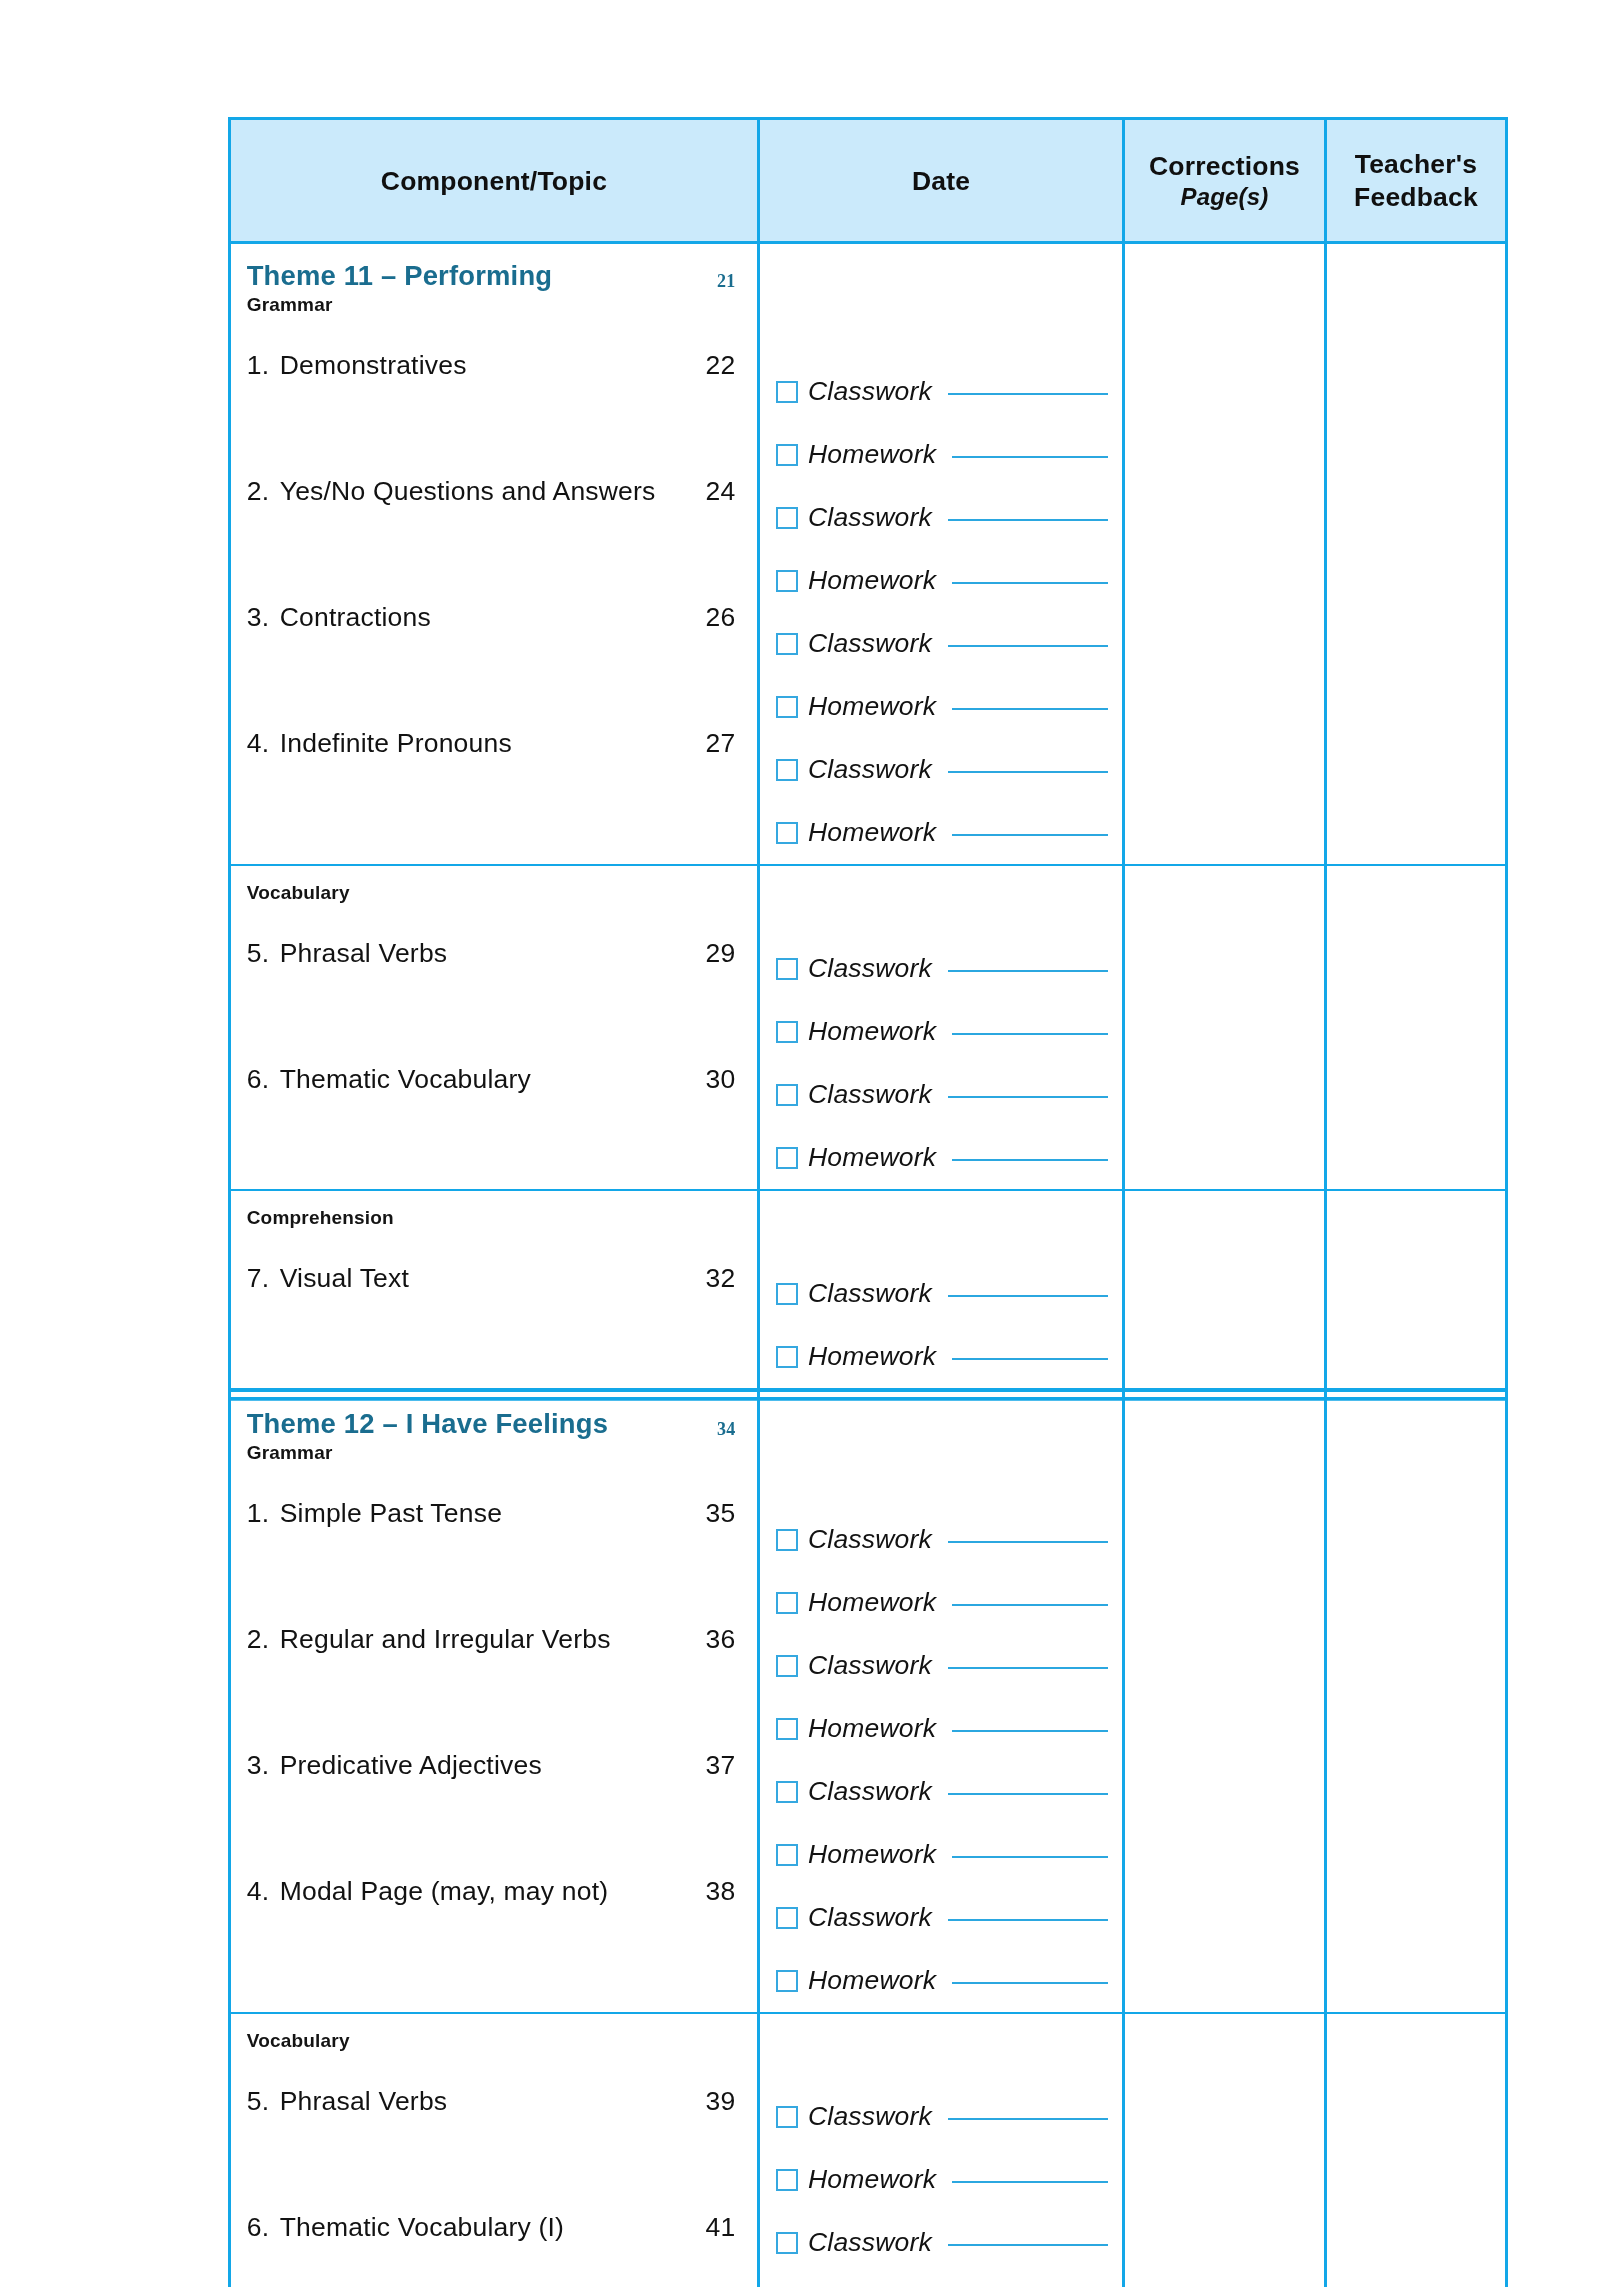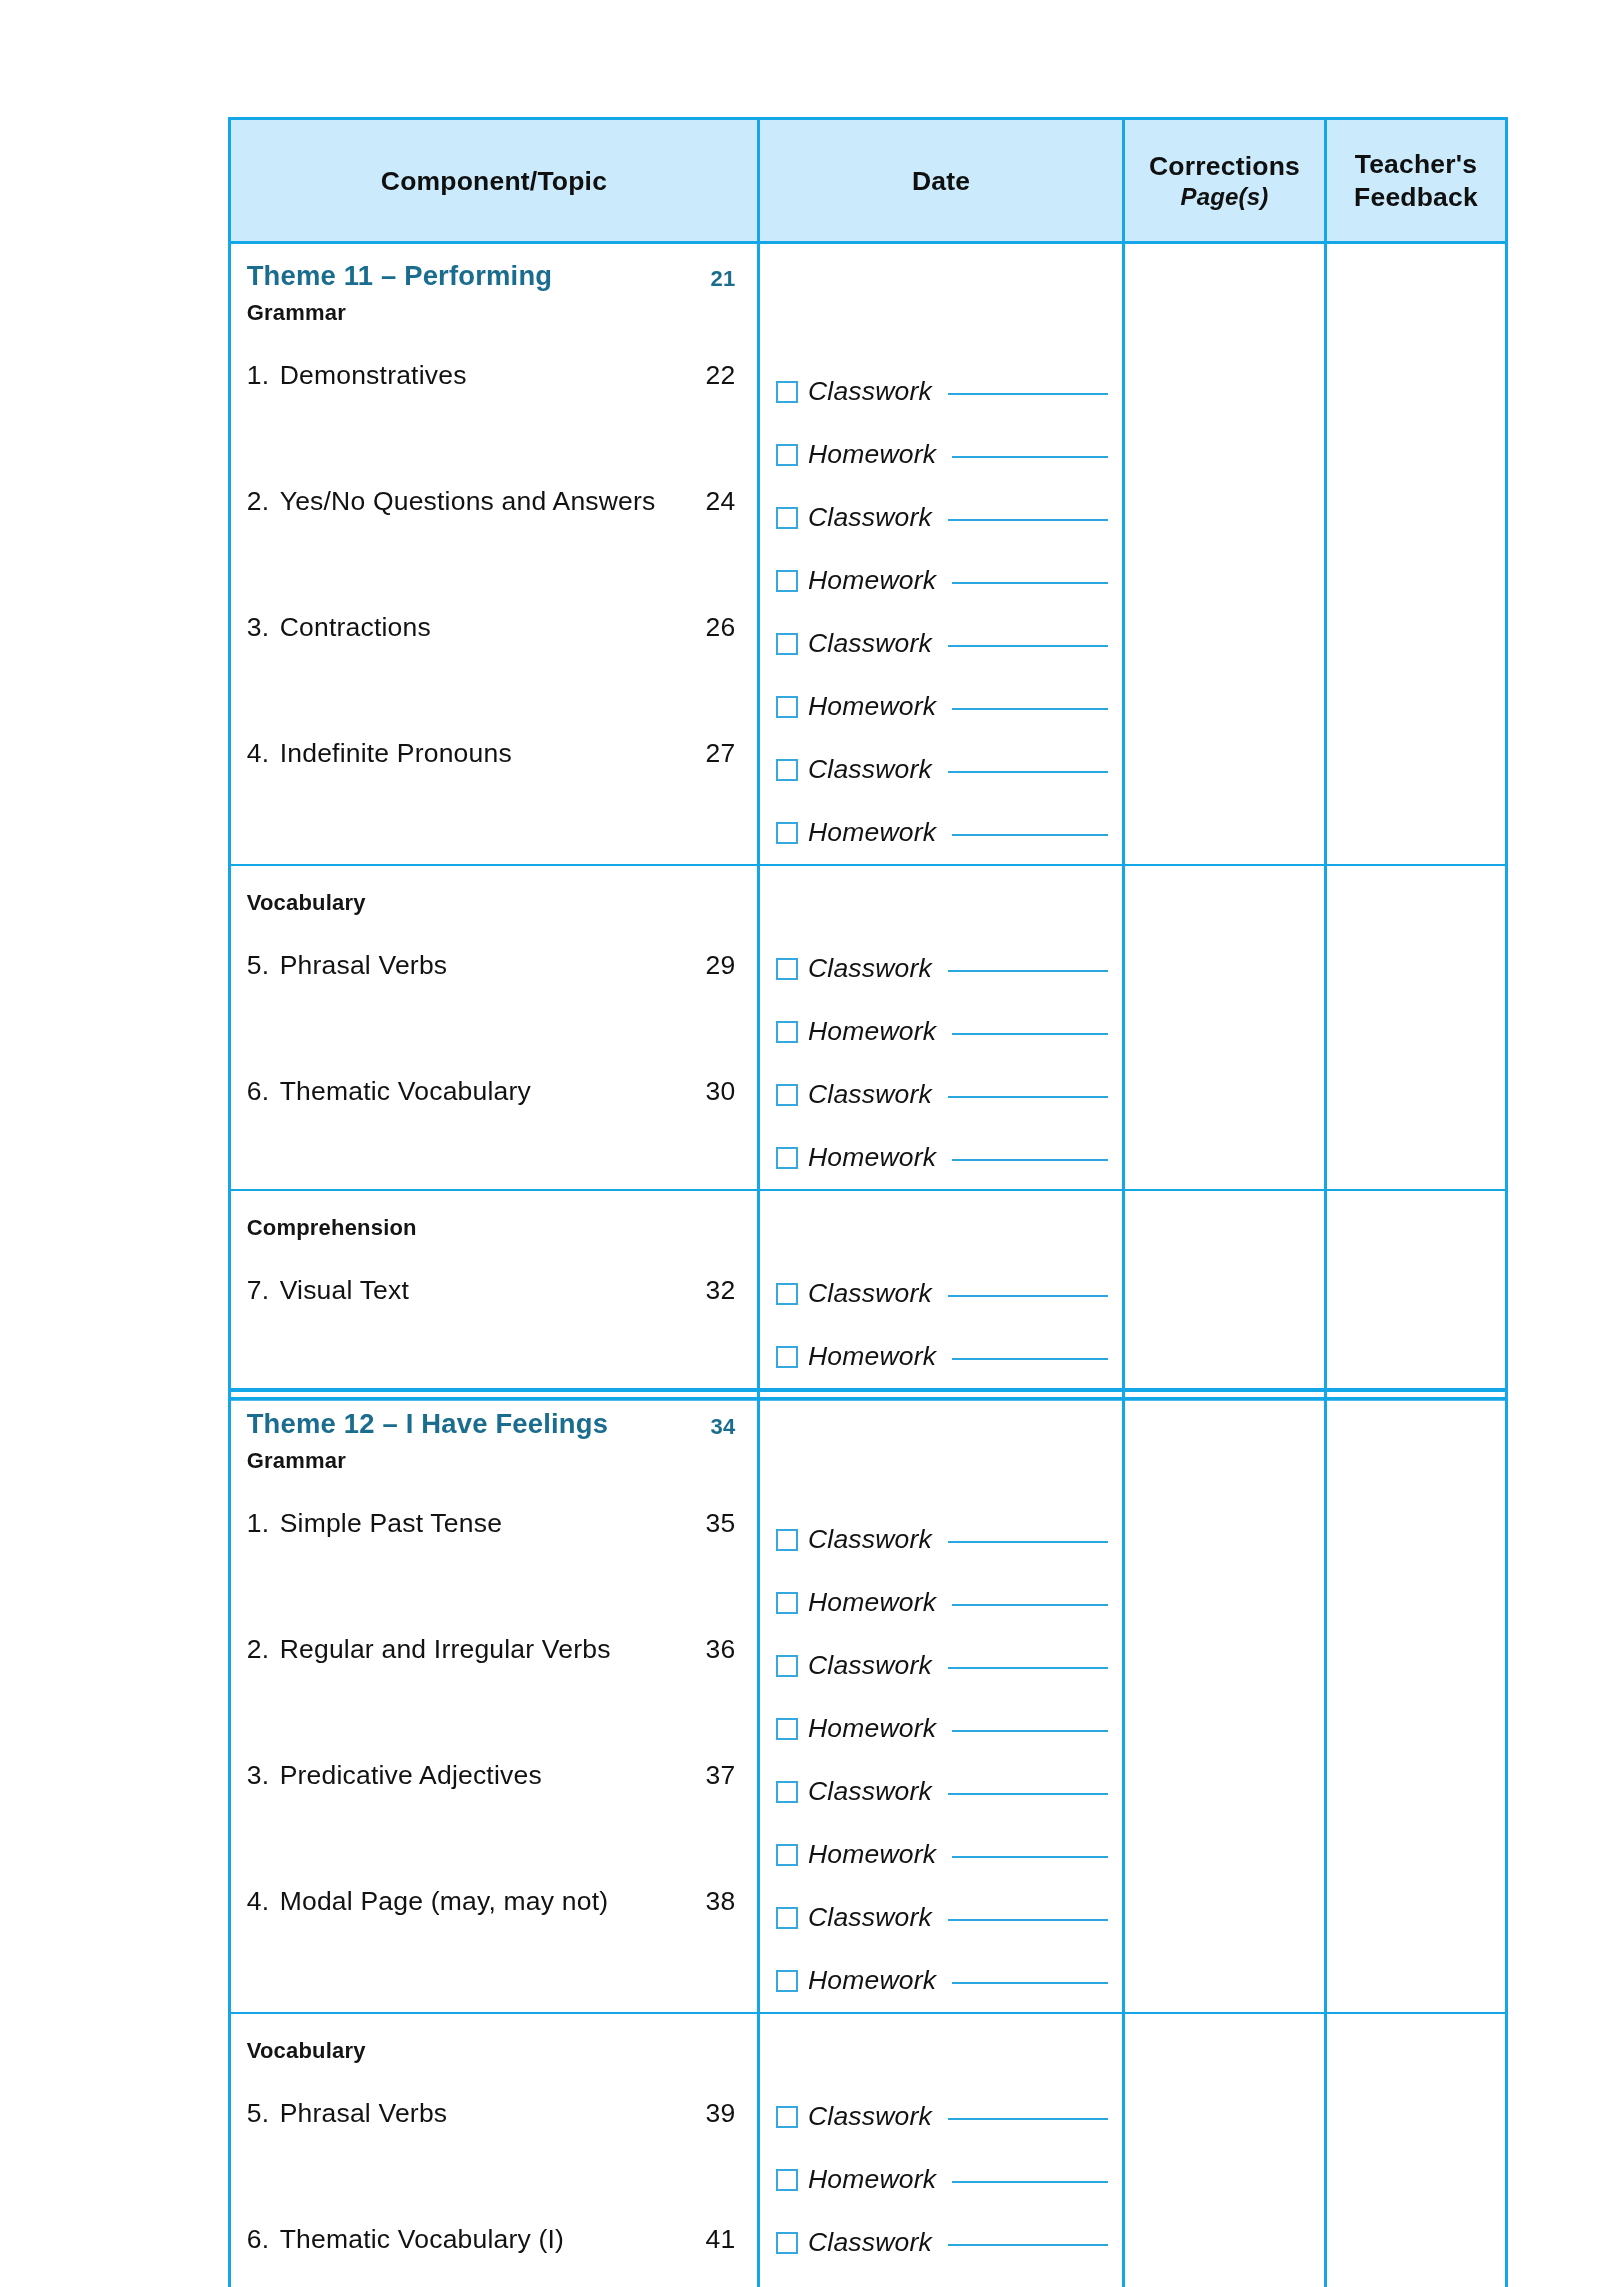--- a/index.html
+++ b/index.html
@@ -86,28 +86,28 @@
   .theme-line {
     display: flex;
     justify-content: space-between;
     align-items: flex-end;
     color: #1a6d8f;
     font-weight: bold;
     font-size: 27.4px;
     letter-spacing: 0.2px;
     margin: 0 0 2px 0;
   }
-  .theme-line .theme-page { font-size: 22px; }
+  .theme-line .theme-page { font-size: 18px; font-family: Liberation Serif, serif; }
 
   .section-line {
     color: #141414;
     font-weight: bold;
-    font-size: 22px;
+    font-size: 19px;
     letter-spacing: 0.2px;
-    margin: 8px 0 2px 0;
+    margin: 0 0 2px 0;
   }
 
   .topic-rows { margin-top: 5.9px; }
 
   .topic-row {
     display: flex;
     align-items: baseline;
     font-size: 26.5px;
     color: #121212;
     font-weight: 300;

